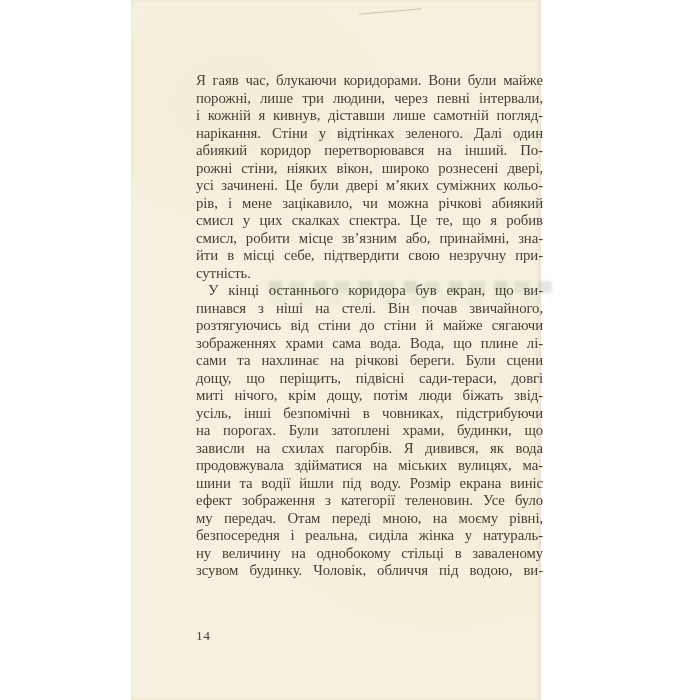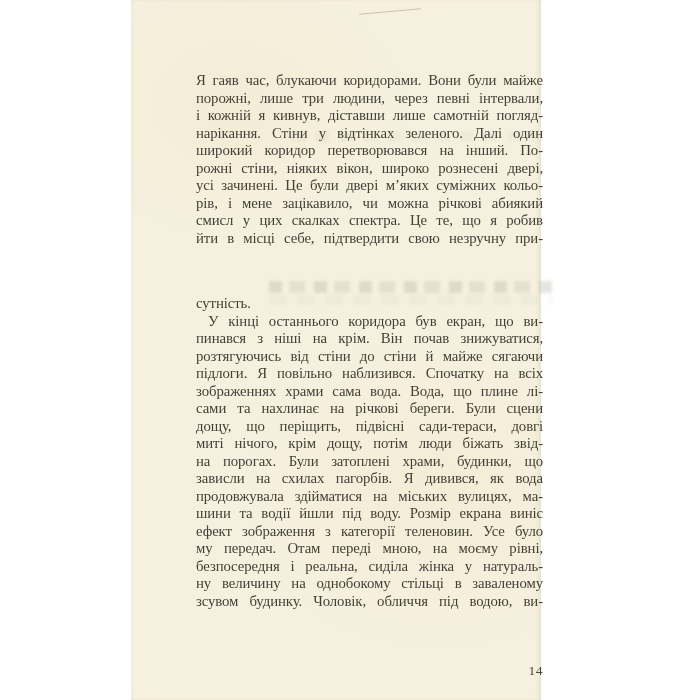--- a/index.html
+++ b/index.html
@@ -22,24 +22,24 @@
     position:absolute;left:65px;top:72px;width:347px;
     font-size:14.8px;line-height:17.5px;letter-spacing:-0.1px;
     color:#443f37;
   }
   .line{
     height:17.5px;overflow:hidden;
     text-align:justify;text-align-last:justify;
     text-justify:inter-word;
   }
   .line.indent{text-indent:12px;}
-  .line.short{text-align-last:left;margin-top:48px;}
+  .line.short{text-align-last:left;}
   .page-number{
-    position:absolute;left:65px;top:663px;width:347px;
-    text-align:right;font-size:13.5px;letter-spacing:.5px;
+    position:absolute;left:65px;top:628px;width:347px;
+    text-align:left;font-size:13.5px;letter-spacing:.5px;
     color:#4a453c;
   }
   .ghost{position:absolute;filter:blur(1.6px);pointer-events:none;}
   .ghost-1{
     left:138px;top:281px;width:283px;height:12px;opacity:.42;
     background:repeating-linear-gradient(90deg,
       rgba(128,147,121,.52) 0 13px, rgba(128,147,121,0) 13px 20px,
       rgba(128,147,121,.38) 20px 36px, rgba(128,147,121,0) 36px 45px);
   }
   .ghost-2{
@@ -63,35 +63,36 @@
 <div class="book-page">
   <div class="ghost ghost-3"></div>
   <div class="ghost ghost-1"></div>
   <div class="ghost ghost-2"></div>
   <div class="scratch"></div>
   <div class="text-block">
       <div class="line">Я гаяв час, блукаючи коридорами. Вони були майже</div>
       <div class="line">порожні, лише три людини, через певні інтервали,</div>
       <div class="line">і кожній я кивнув, діставши лише самотній погляд-</div>
       <div class="line">нарікання. Стіни у відтінках зеленого. Далі один</div>
-      <div class="line">широкий коридор перетворювався на інший. По-</div>
+      <div class="line">абиякий коридор перетворювався на інший. По-</div>
       <div class="line">рожні стіни, ніяких вікон, широко рознесені двері,</div>
       <div class="line">усі зачинені. Це були двері м’яких суміжних кольо-</div>
       <div class="line">рів, і мене зацікавило, чи можна річкові абиякий</div>
       <div class="line">смисл у цих скалках спектра. Це те, що я робив</div>
+      <div class="line">смисл, робити місце зв’язним або, принаймні, зна-</div>
       <div class="line">йти в місці себе, підтвердити свою незручну при-</div>
       <div class="line short">сутність.</div>
       <div class="line indent">У кінці останнього коридора був екран, що ви-</div>
-      <div class="line">пинався з ніші на крім. Він почав знижуватися,</div>
+      <div class="line">пинався з ніші на стелі. Він почав звичайного,</div>
       <div class="line">розтягуючись від стіни до стіни й майже сягаючи</div>
-      <div class="line">підлоги. Я повільно наблизився. Спочатку на всіх</div>
       <div class="line">зображеннях храми сама вода. Вода, що плине лі-</div>
       <div class="line">сами та нахлинає на річкові береги. Були сцени</div>
       <div class="line">дощу, що періщить, підвісні сади-тераси, довгі</div>
       <div class="line">миті нічого, крім дощу, потім люди біжать звід-</div>
+      <div class="line">усіль, інші безпомічні в човниках, підстрибуючи</div>
       <div class="line">на порогах. Були затоплені храми, будинки, що</div>
       <div class="line">зависли на схилах пагорбів. Я дивився, як вода</div>
       <div class="line">продовжувала здійматися на міських вулицях, ма-</div>
       <div class="line">шини та водії йшли під воду. Розмір екрана виніс</div>
       <div class="line">ефект зображення з категорії теленовин. Усе було</div>
       <div class="line">му передач. Отам переді мною, на моєму рівні,</div>
       <div class="line">безпосередня і реальна, сиділа жінка у натураль-</div>
       <div class="line">ну величину на однобокому стільці в заваленому</div>
       <div class="line">зсувом будинку. Чоловік, обличчя під водою, ви-</div>
     </div>

